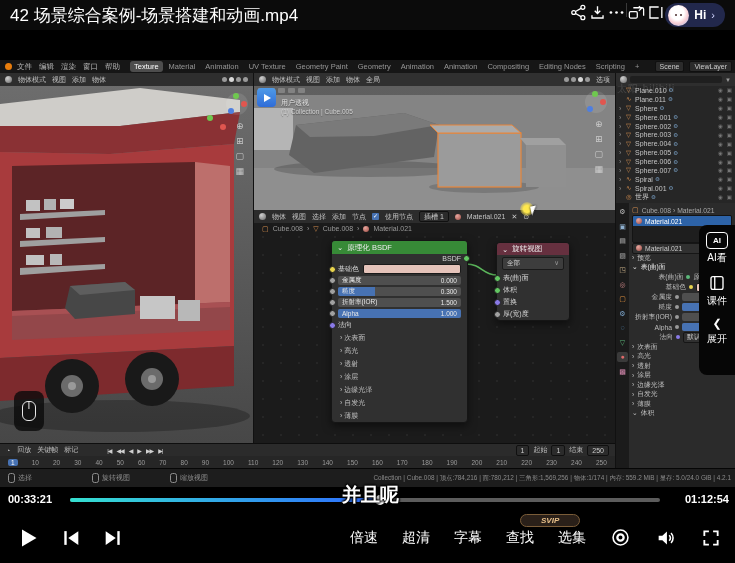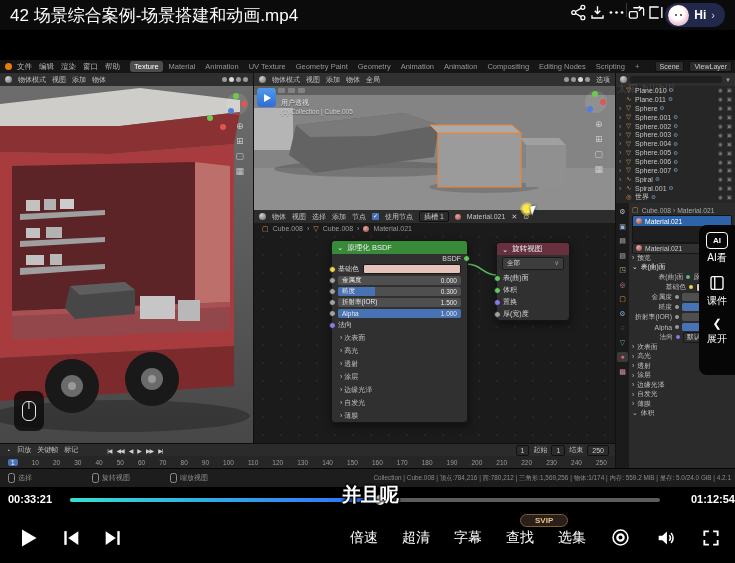--- a/index.html
+++ b/index.html
@@ -133,29 +133,29 @@
   .subtitle{position:absolute;left:342px;top:452px;font-size:19px;font-weight:bold;color:#fff;z-index:5;
     text-shadow:-1px 0 2px #000,1px 0 2px #000,0 -1px 2px #000,0 1px 2px #000;}
   
   .scmouse{position:absolute;left:14px;top:318px;width:30px;height:40px;background:rgba(10,10,10,.8);border-radius:8px;display:flex;align-items:center;justify-content:center;}
   .scmouse .m{width:12px;height:18px;border:1.4px solid #e8e8e8;border-radius:6px;position:relative;}
   .scmouse .m:before{content:"";position:absolute;left:50%;top:0;width:1.2px;height:7px;background:#e8e8e8;transform:translateX(-50%);}
   
   .pbar{position:absolute;left:0;top:490px;width:735px;height:73px;background:#000;}
   .ptime{position:absolute;top:3px;font-size:11px;color:#fff;font-weight:bold;}
   .ptime.l{left:8px;}
-  .ptime.r{right:0;padding-left:32px;}
+  .ptime.r{right:6px;padding-left:32px;}
   .track{position:absolute;left:70px;right:75px;top:8px;height:4px;background:#5c5c5c;border-radius:2px;}
   .fill{height:100%;background:linear-gradient(90deg,#35dfd0,#2e6bff);border-radius:2px;position:relative;}
   .thumb{position:absolute;right:-5px;top:50%;transform:translateY(-50%);width:10px;height:10px;background:#fff;border-radius:50%;}
   .pctrl{position:absolute;left:0;right:0;top:22px;bottom:0;display:flex;align-items:center;}
   .pleft{display:flex;align-items:center;gap:20px;margin-left:16px;}
   .pright{display:flex;align-items:center;gap:24px;margin-left:auto;margin-right:14px;}
   .pbtn-label{color:#fff;font-size:14px;position:relative;white-space:nowrap;}
-  .svip{position:absolute;top:-15px;left:14px;background:#2a2019;border:1px solid #7a5c38;color:#e8c08a;font-size:8px;font-weight:bold;border-radius:7px;padding:1px 14px;}
+  .svip{position:absolute;top:-15px;left:14px;background:#2a2019;border:1px solid #7a5c38;color:#e8c08a;font-size:8px;font-weight:bold;font-style:italic;border-radius:7px;padding:1px 20px;}
   .pico{display:block;}
 </style>
 </head>
 <body>
 
 <div class="stage">
 
   <div class="topbar">
     <div class="vtitle">42 场景综合案例-场景搭建和动画.mp4</div>
     <div class="top-right">

